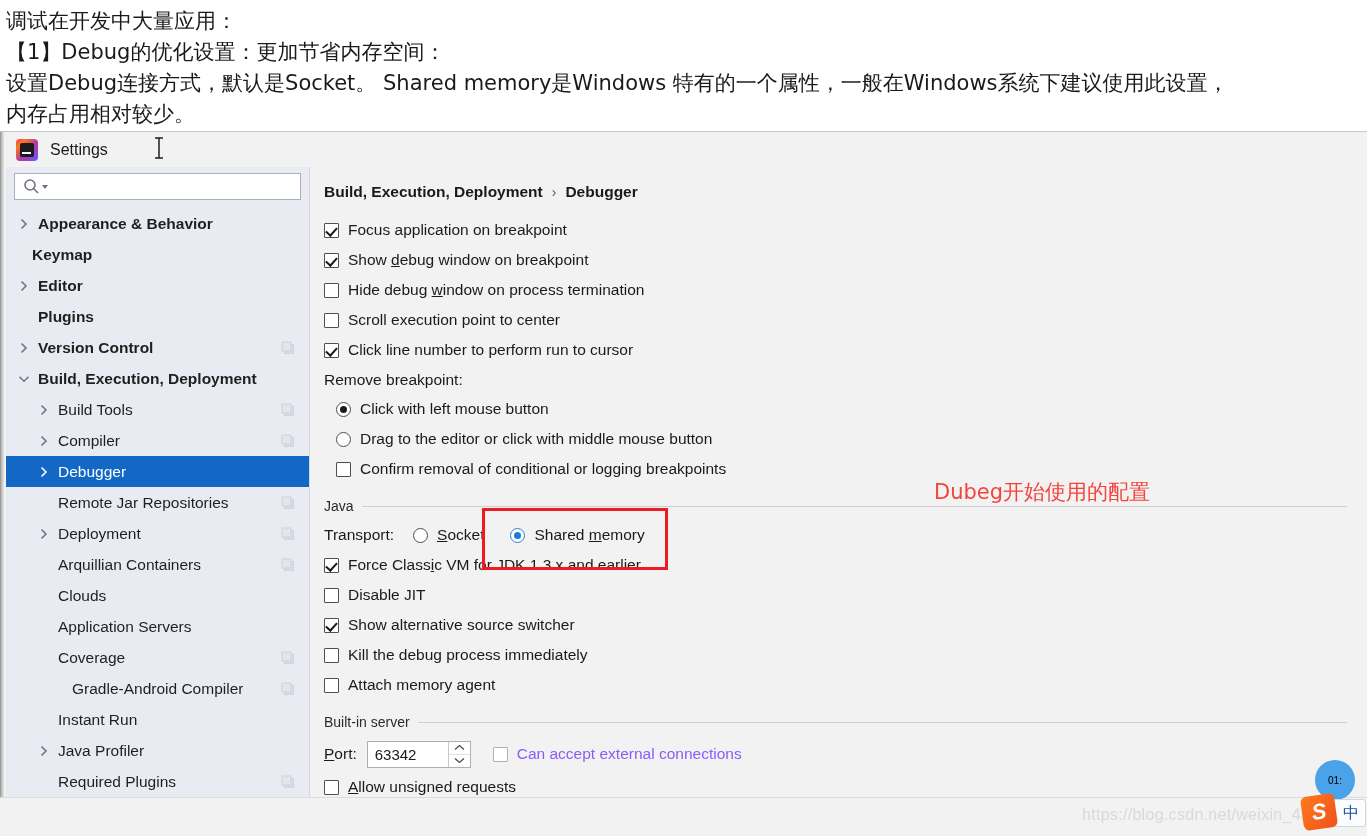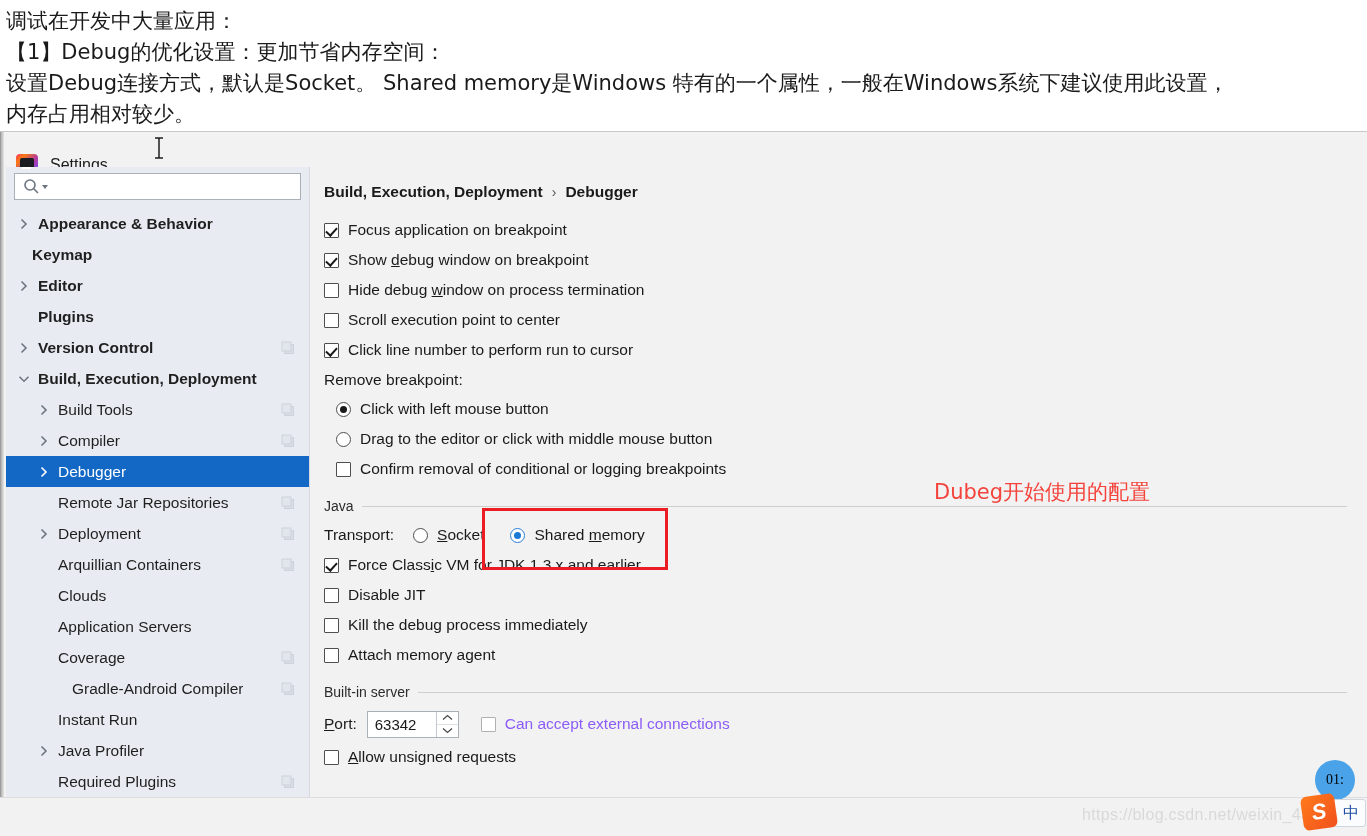--- a/index.html
+++ b/index.html
@@ -36,21 +36,21 @@
     background: #f2f2f2;
     border-top: 1px solid #c8c8c8;
   }
   .win-left-edge {
     position: absolute; left: 0; top: 0; width: 4px; height: 705px;
     background: linear-gradient(90deg,#8d8d8d 0%, #bdbdbd 40%, #e6e6e6 100%);
   }
 
   
   .titlebar {
-    position: absolute; left: 4px; top: 15px; width: 1363px; height: 35px;
+    position: absolute; left: 4px; top: 0; width: 1363px; height: 35px;
     background: #f2f2f2;
     display: flex; align-items: center;
   }
   .ij-icon {
     width: 22px; height: 22px; margin-left: 12px; margin-right: 12px;
     border-radius: 4px;
     background:
       linear-gradient(135deg, #fe315d 0%, #f97a12 22%, #b339a2 55%, #6b57ff 100%);
     position: relative; flex: 0 0 auto;
   }
@@ -163,21 +163,21 @@
 
   .highlight-box {
     position: absolute;
     left: 482px; top: 508px; width: 186px; height: 62px;
     border: 3px solid #ec1c24; pointer-events: none; z-index: 20;
   }
 
   .port-row { display:flex; align-items:center; height:36px; font-size:15.5px; color:#1a1a1a; }
   .port-label { margin-right: 10px; }
   .spinner {
-    display:flex; align-items:stretch; height: 27px; width: 92px;
+    display:flex; align-items:stretch; height: 27px; width: 104px;
     border: 1px solid #a9b0b8; background:#fff;
   }
   .spinner input {
     border: 0; outline: 0; flex: 1; font-size: 15px; padding-left: 7px;
     color:#1a1a1a; background: transparent; width: 100%;
     font-family: "Liberation Sans", sans-serif;
   }
   .spin-btns { width: 22px; border-left: 1px solid #c4c9cf; display:flex; flex-direction:column; }
   .spin-btn { flex:1; display:flex; align-items:center; justify-content:center; }
   .spin-btn + .spin-btn { border-top: 1px solid #dfe2e5; }
@@ -198,24 +198,23 @@
     font-family: "Liberation Sans", sans-serif; letter-spacing: .3px;
   }
   
   .bottom-strip {
     position: absolute; left: 0; top: 797px; width: 1367px; height: 39px;
     background: #f2f2f2; border-top: 1px solid #dcdcdc;
   }
   .timer-badge {
     position: absolute; left: 1315px; top: 760px;
     width: 40px; height: 40px; border-radius: 50%;
-    background: #4aa3e8; color: #000000; font-size: 14px;
+    background: #4aa3e8; color: #000000; font-size: 10px;
     display:flex; align-items:center; justify-content:center;
     overflow: hidden;
-    font-family: Liberation Serif, serif;
   }
   .ime-bar {
     position: absolute; left: 1316px; top: 799px;
     height: 28px; display:flex; align-items:center;
     background: #fbfcfe; border: 1px solid #cfd6de; border-radius: 3px;
     padding-left: 26px; padding-right: 6px;
   }
   .ime-cn { font-size: 16px; color: #1f4ea1; }
   .sogou-logo {
     position: absolute; left: 1302px; top: 795px;
@@ -501,20 +500,24 @@
       <div id="java-checkboxes">
           <div class="opt-row">
             <span class="cbx checked"></span>
             <span>Force Class<u>i</u>c VM for JDK 1.3.x and earlier</span>
           </div>
           <div class="opt-row">
             <span class="cbx"></span>
             <span>Disable JIT</span>
           </div>
           <div class="opt-row">
+            <span class="cbx checked"></span>
+            <span>Show alternative source switcher</span>
+          </div>
+          <div class="opt-row">
             <span class="cbx"></span>
             <span>Kill the debug process immediately</span>
           </div>
           <div class="opt-row">
             <span class="cbx"></span>
             <span>Attach memory agent</span>
           </div>
         </div>
 
       <div class="group">

